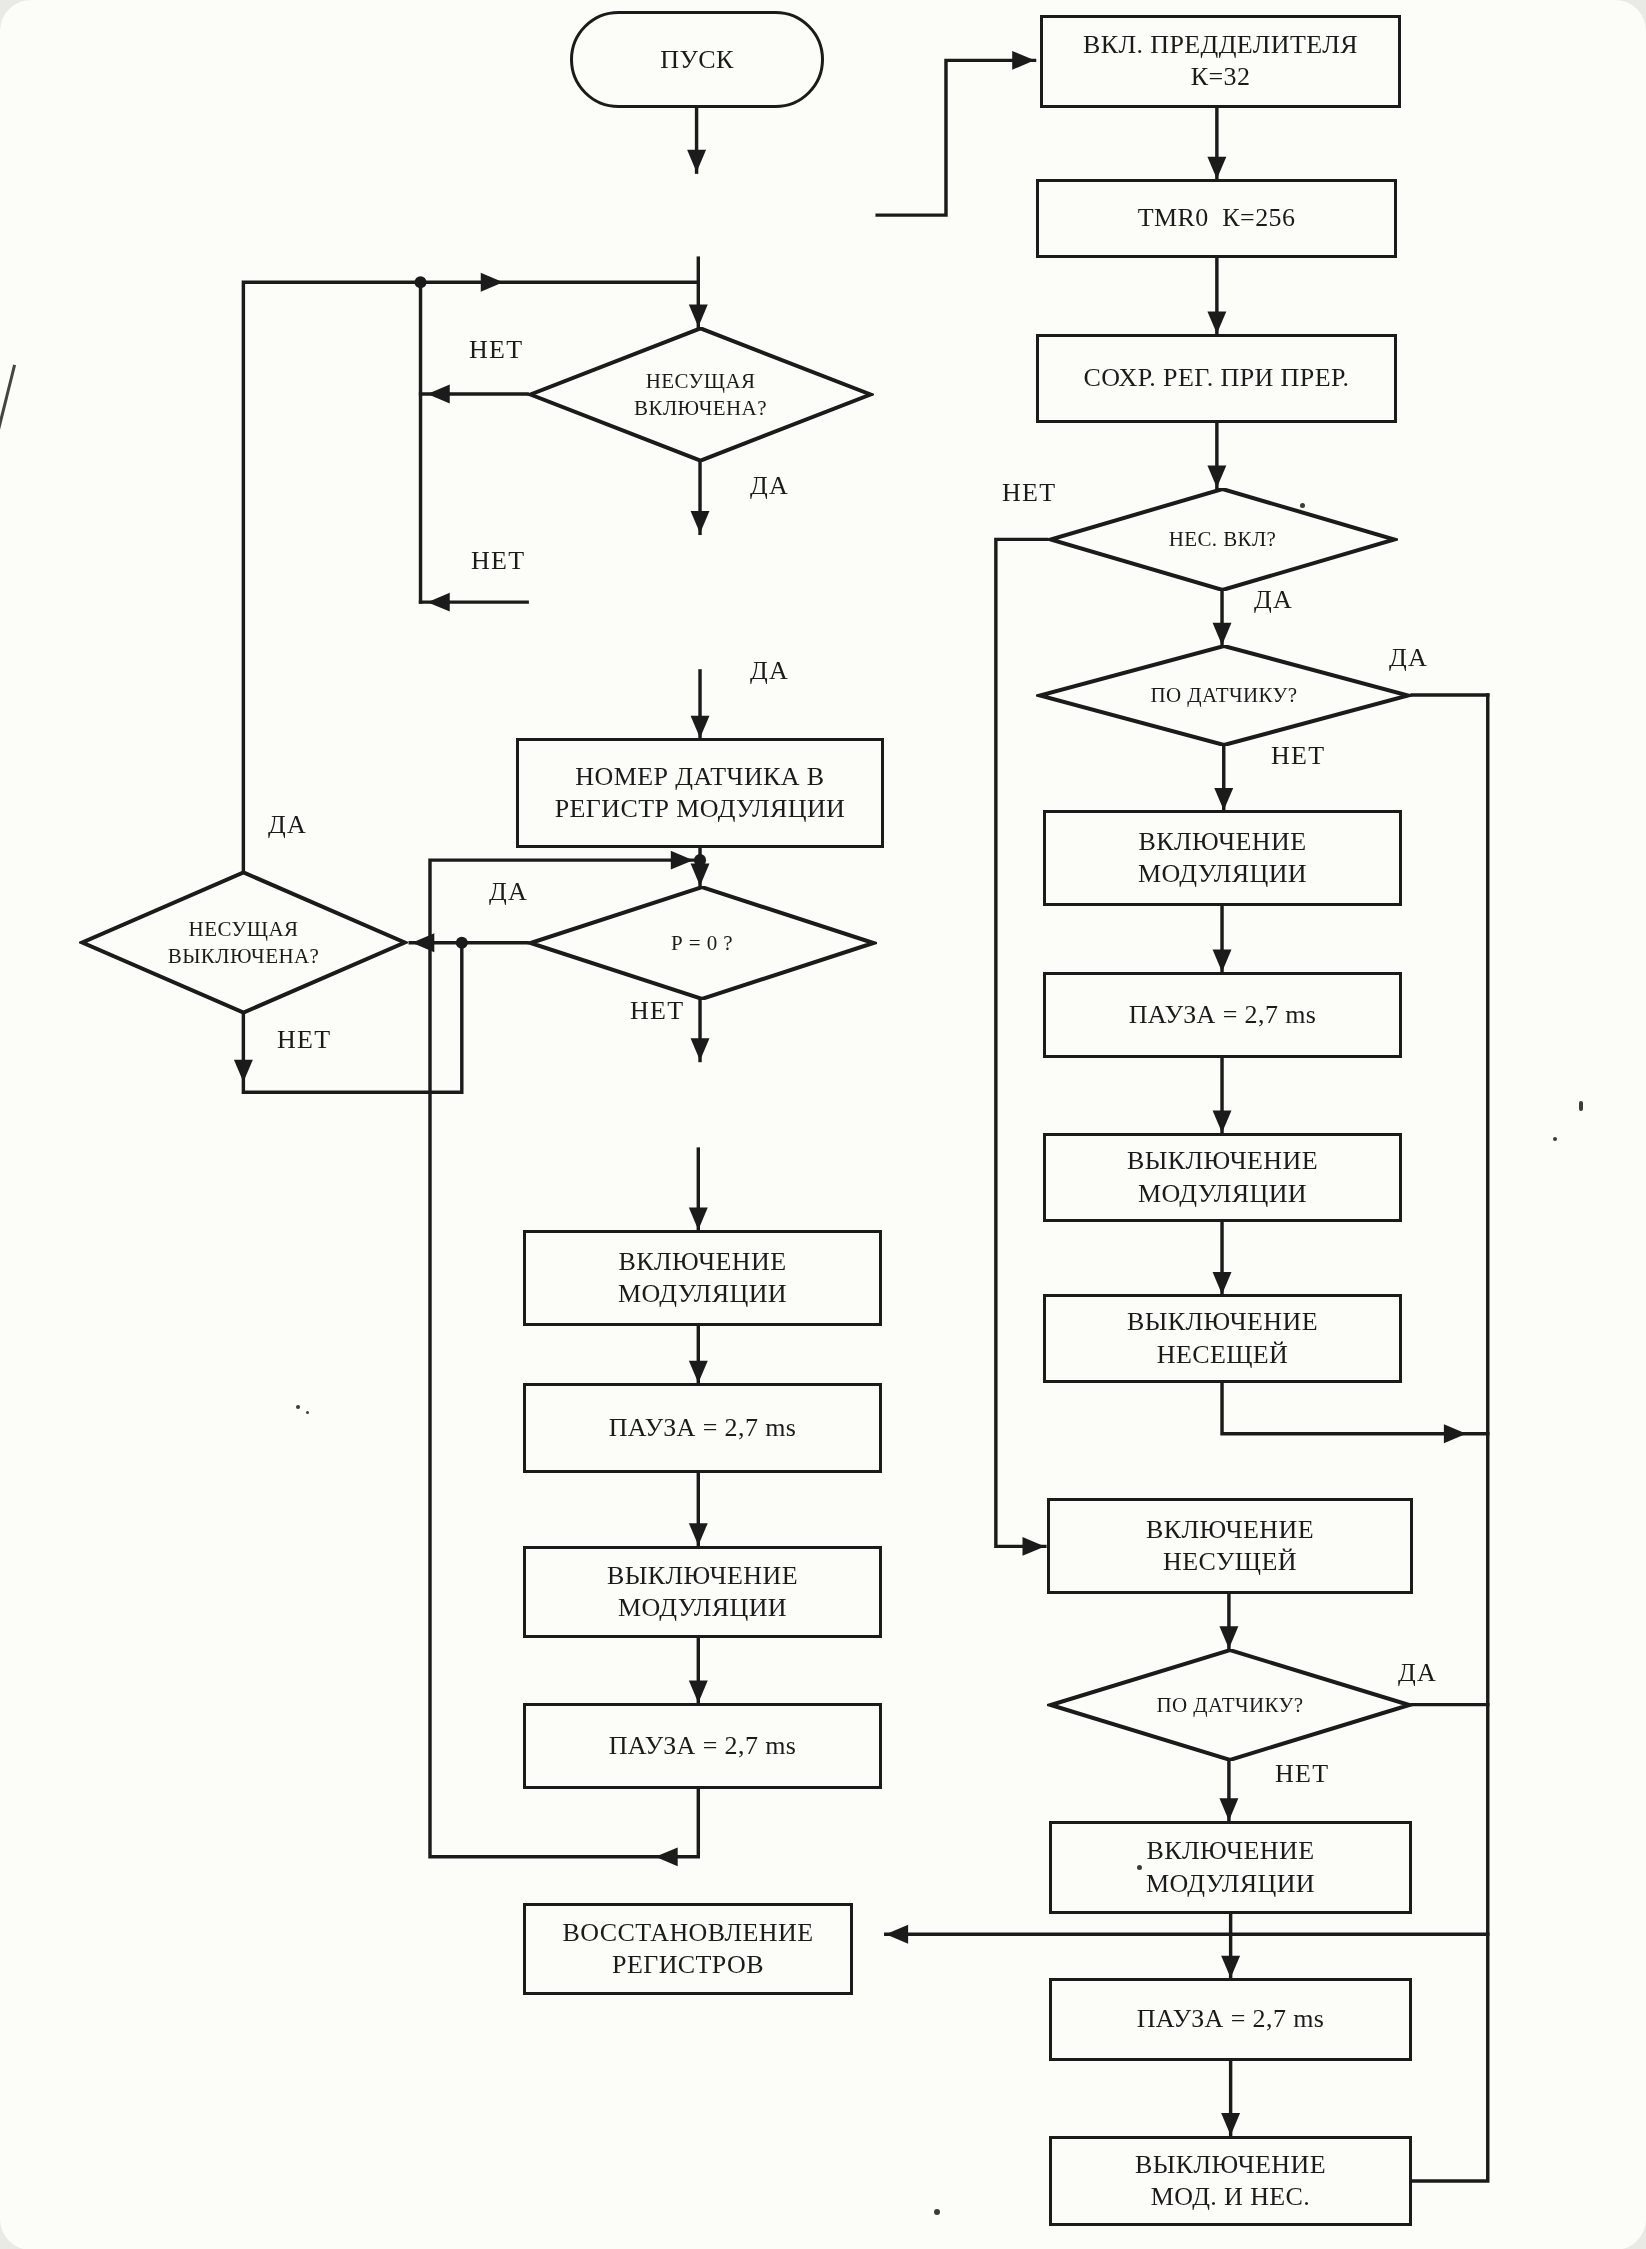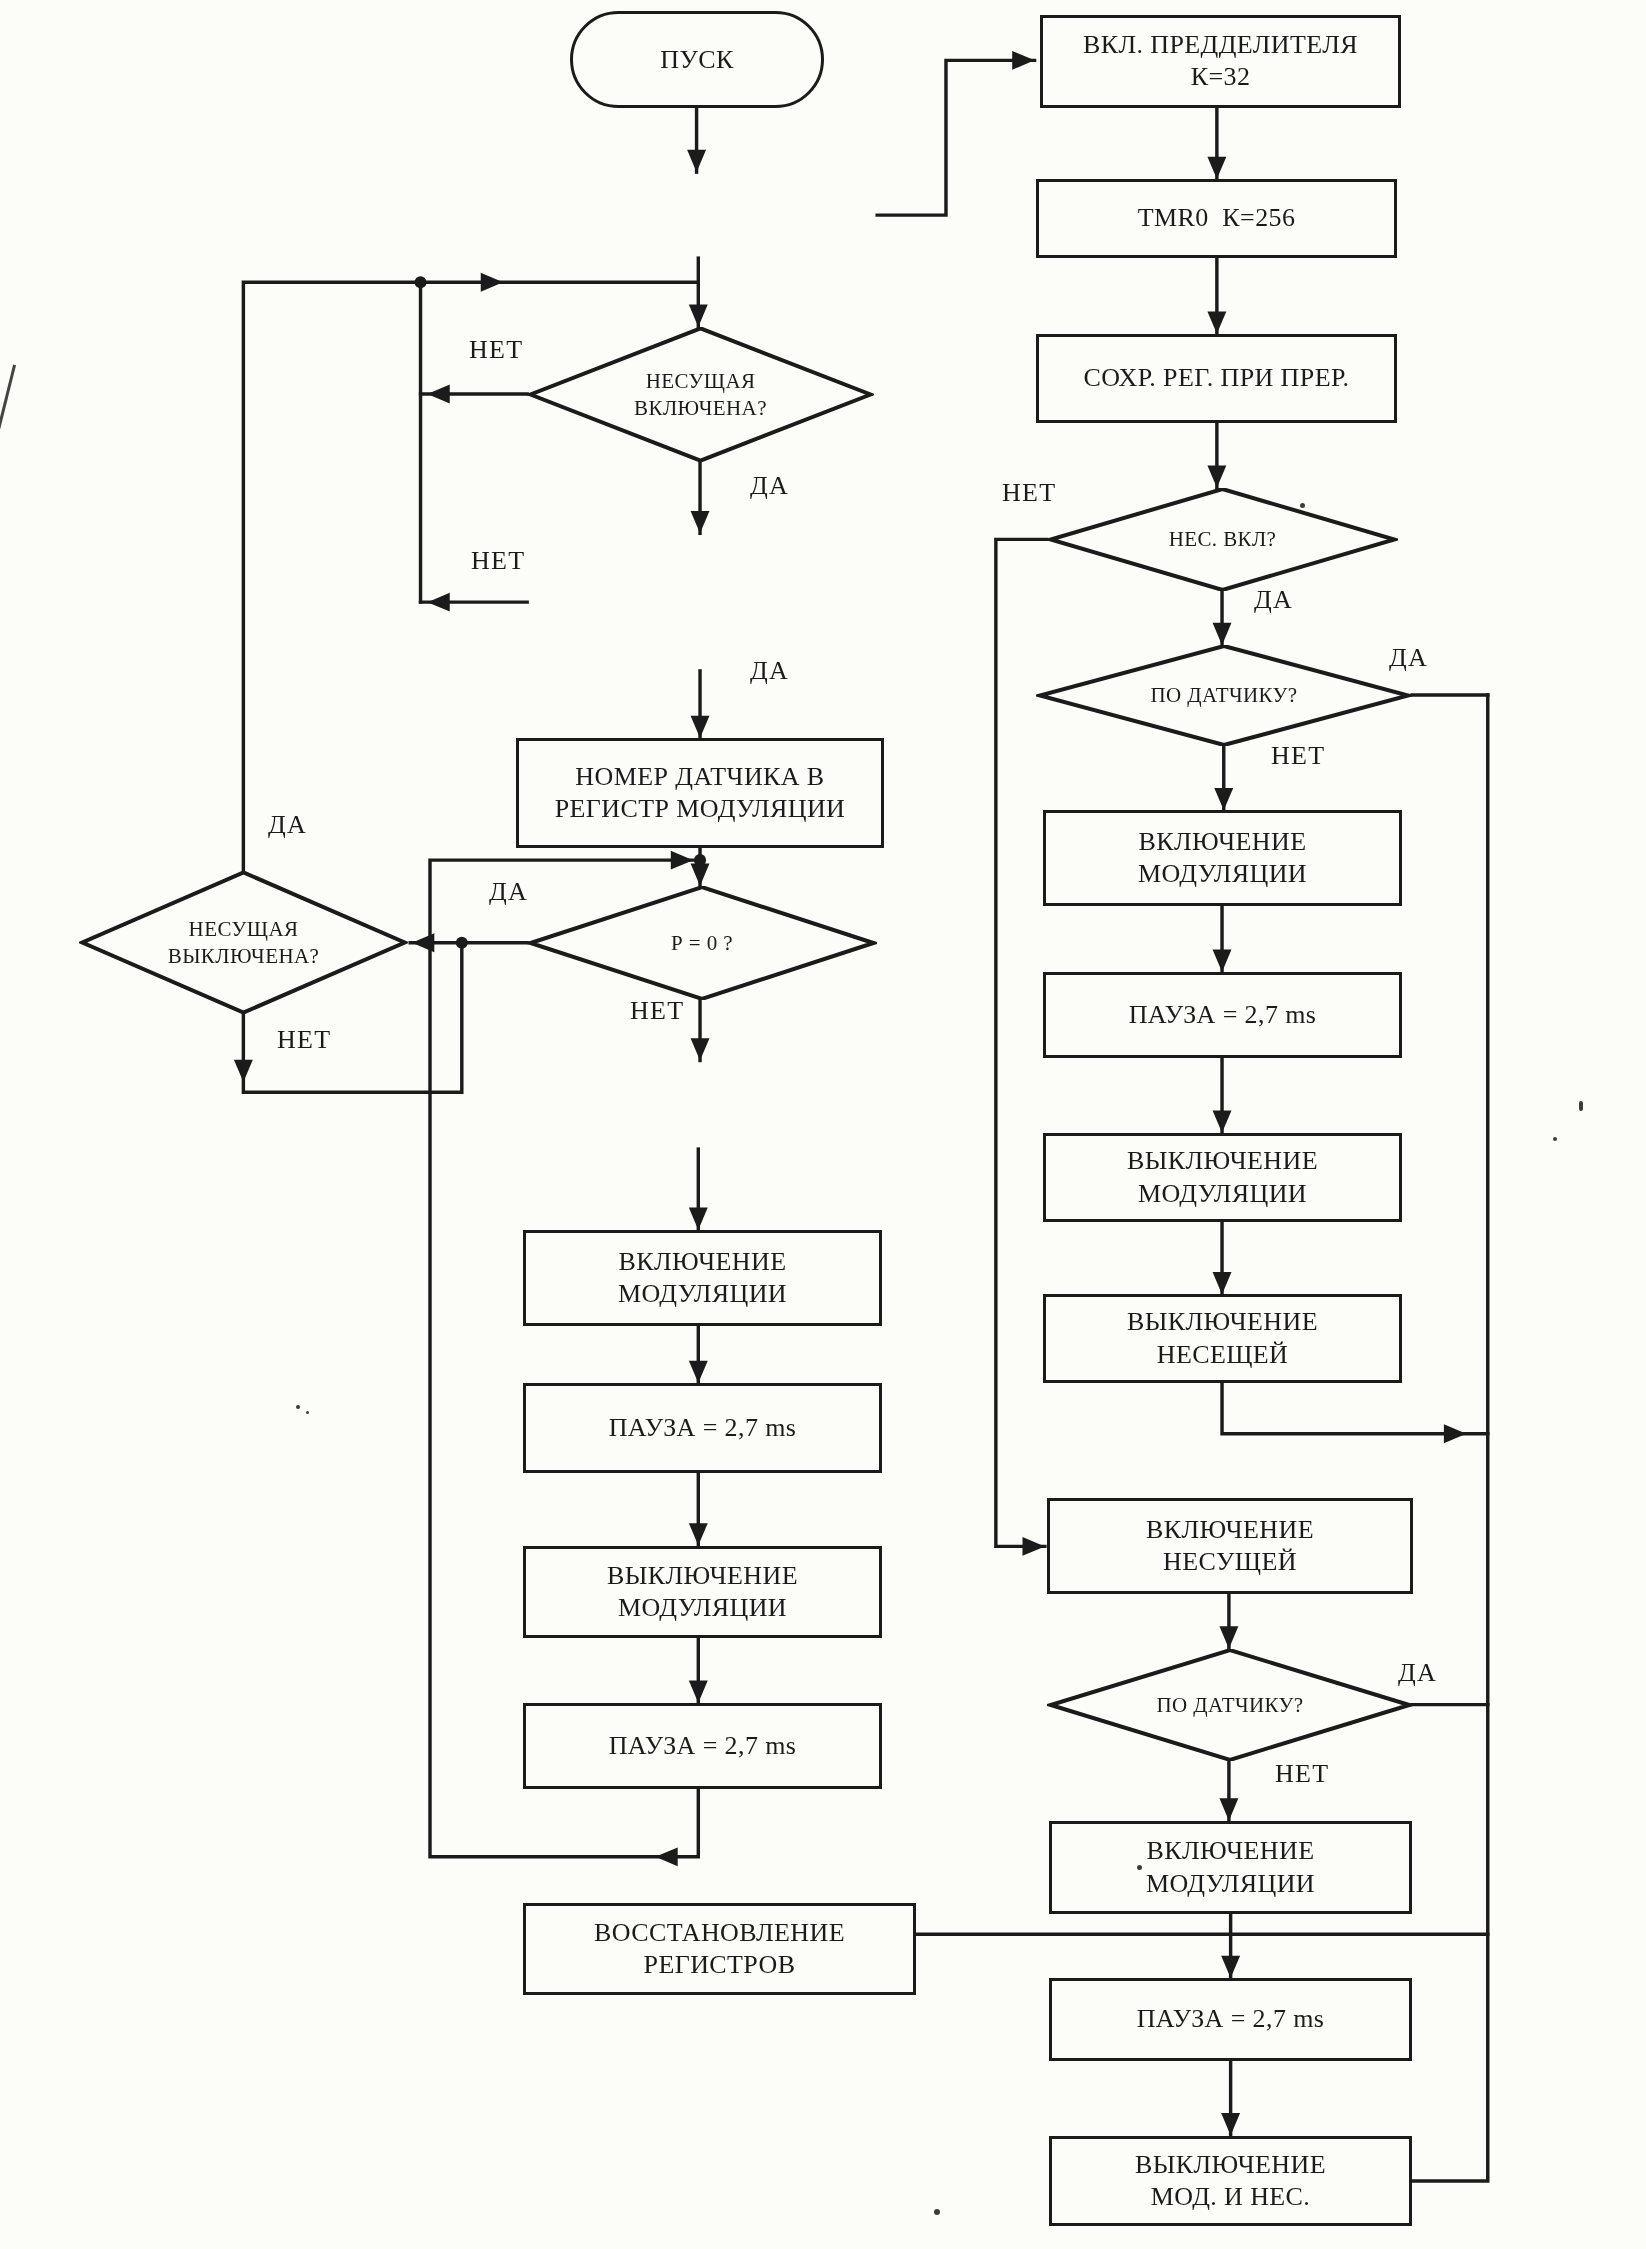--- a/index.html
+++ b/index.html
@@ -1,20 +1,21 @@
 <!DOCTYPE html>
 <html style="font-size:13.8px"><head>
 <meta charset="utf-8">
 <style>
   *{box-sizing:border-box}
   html,body{margin:0;padding:0;background:#e9e9e5}
   .canvas{
     position:relative;width:1646px;height:2250px;margin:0 auto;
     background:#fcfcf8;color:#1b1b1b;overflow:hidden;
     font-family:"Liberation Serif", serif;
+    border-radius:31px;
   }
   .wires{position:absolute;left:0;top:0}
   .node{
     position:absolute;display:flex;align-items:center;justify-content:center;
     text-align:center;font-size:26px;line-height:1.24;letter-spacing:0.4px;
   }
   .nlabel{white-space:pre-wrap;position:relative;z-index:1}
   .rect{border:3.4px solid #1b1b1b;background:#fcfcf8}
   .terminator{border:3.4px solid #1b1b1b;border-radius:52px;background:#fcfcf8}
   .diamond{background:transparent;font-size:21px}
@@ -155,21 +156,21 @@
 
   <div class="node rect" style="left:523px;top:1546px;width:359px;height:92px">
     <span class="nlabel">ВЫКЛЮЧЕНИЕ
 МОДУЛЯЦИИ</span>
   </div>
 
   <div class="node rect" style="left:523px;top:1703px;width:359px;height:86px">
     <span class="nlabel">ПАУЗА = 2,7 ms</span>
   </div>
 
-  <div class="node rect" style="left:523px;top:1903px;width:393px;height:92px">
+  <div class="node rect" style="left:523px;top:1903px;width:330px;height:92px">
     <span class="nlabel">ВОССТАНОВЛЕНИЕ
 РЕГИСТРОВ</span>
   </div>
 
   <div class="node rect" style="left:1040px;top:14.6px;width:361px;height:93px">
     <span class="nlabel">ВКЛ. ПРЕДДЕЛИТЕЛЯ
 К=32</span>
   </div>
 
   <div class="node rect" style="left:1036px;top:179px;width:361px;height:79px">

